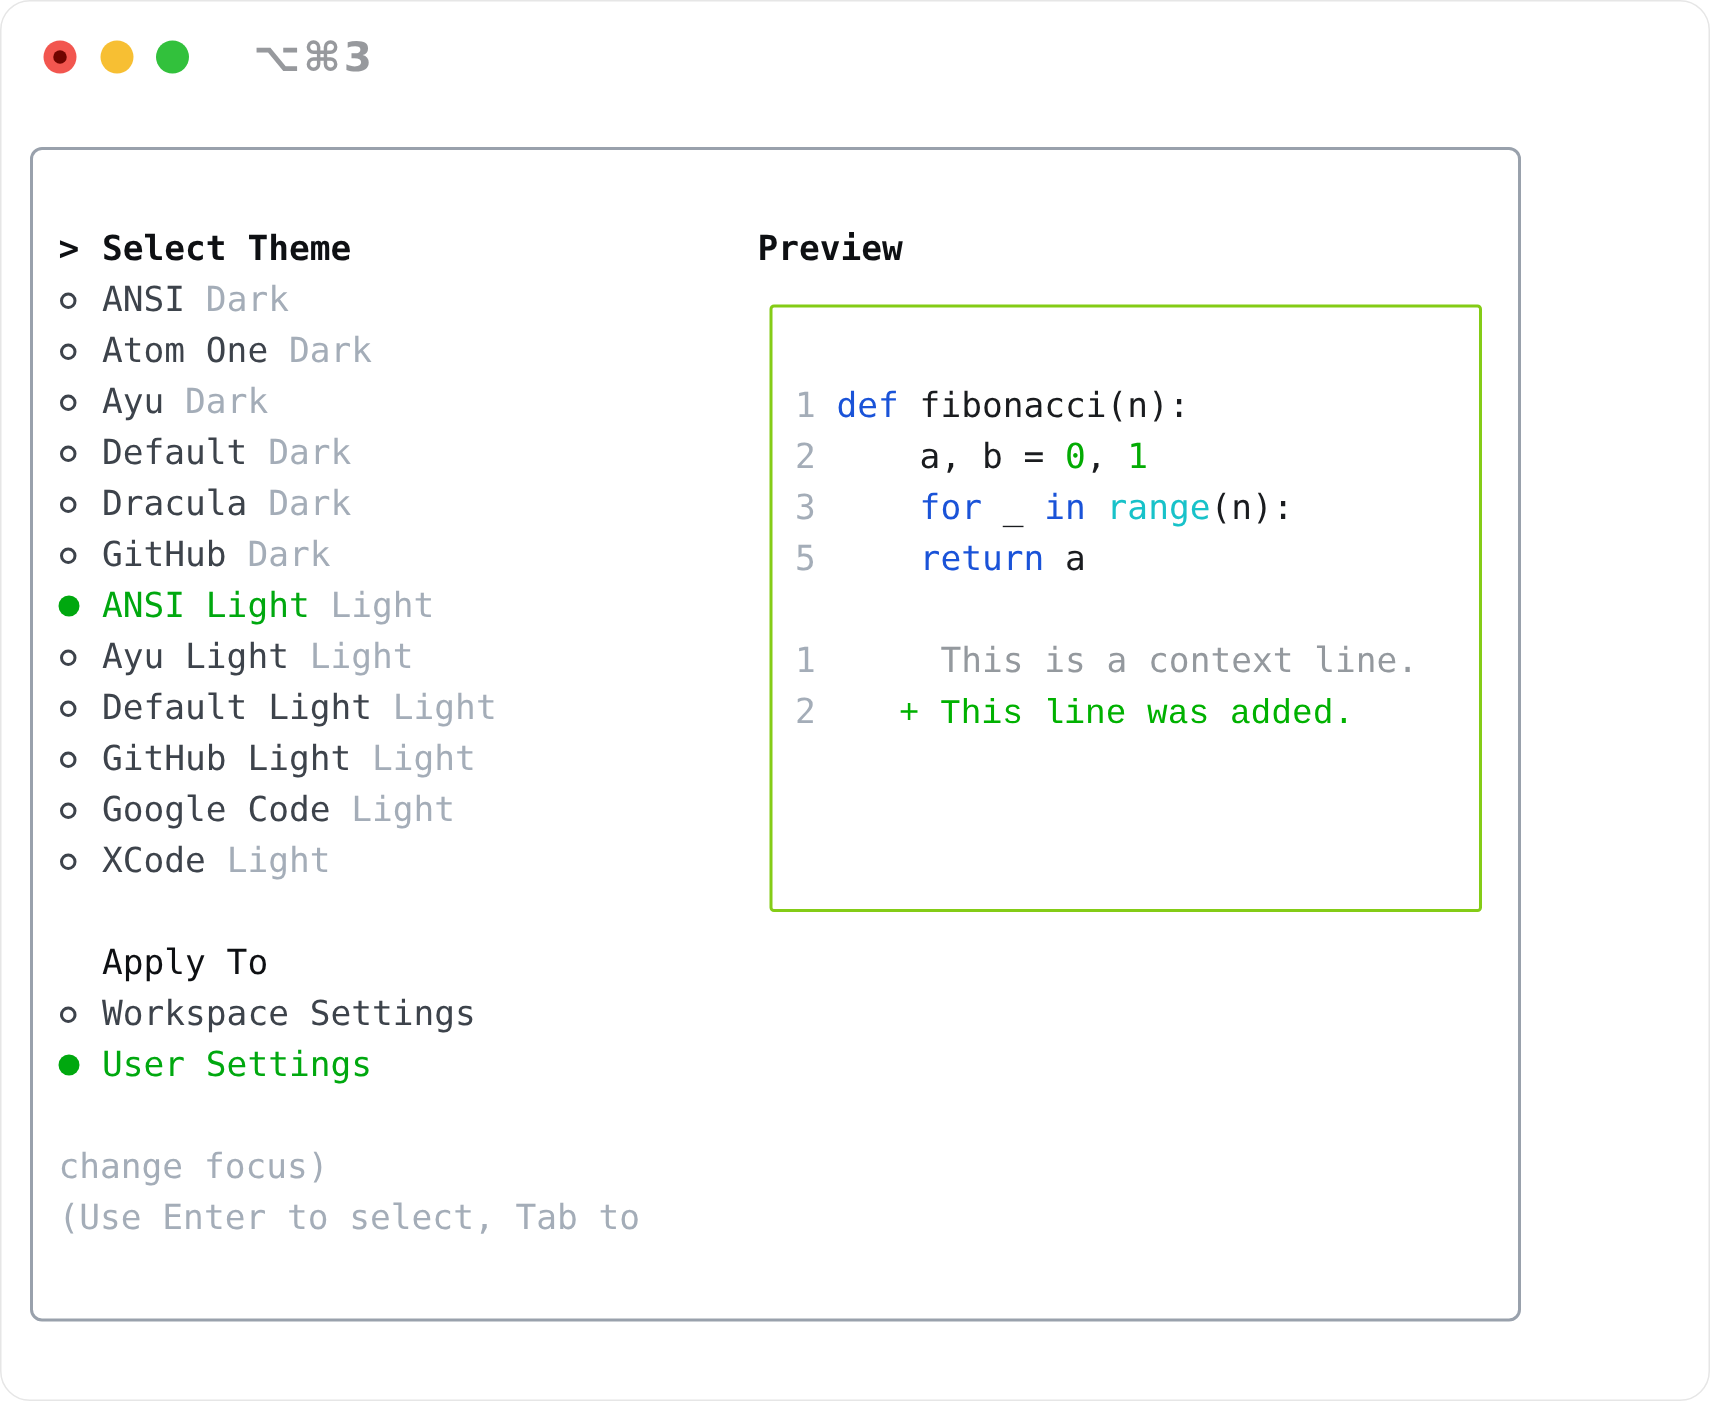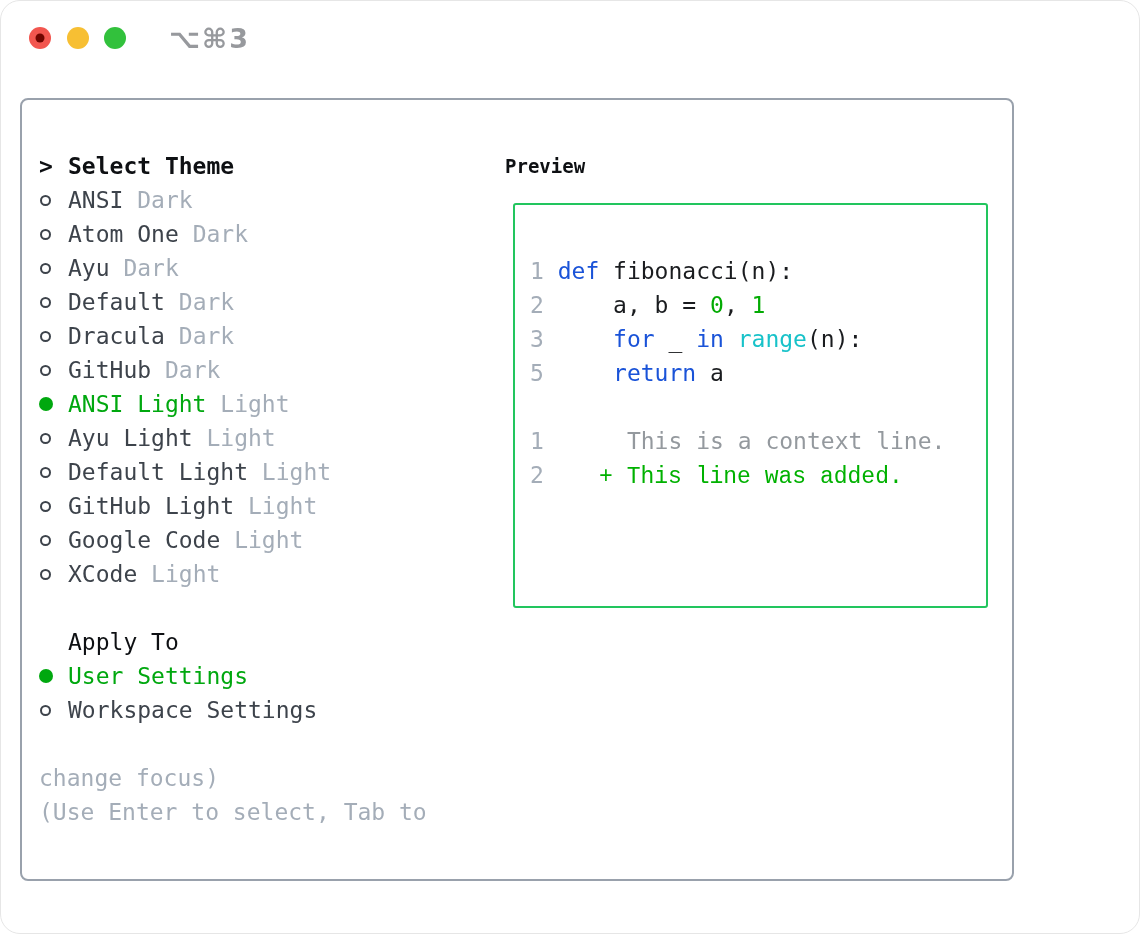--- a/index.html
+++ b/index.html
@@ -62,26 +62,26 @@
   .hdr-prefix{font-weight:bold; color:var(--header); font-size:23px;}
   .hdrlbl{font-weight:bold; color:var(--header);}
   .applylbl{color:var(--header);}
   .lbl.sel-green{color:var(--selected_green);}
   .variant{color:var(--muted);}
   .helpline{color:var(--muted);}
   
   .preview-label{
     position:absolute; left:483px; top:49px; height:34px;
     display:flex; align-items:center;
-    font-size:19px; font-weight:bold; color:var(--header); white-space:pre;
+    font-size:23px; font-weight:bold; color:var(--header); white-space:pre;
   }
   .preview-box{
     position:absolute; left:491px; top:103px;
     width:475px; height:405px;
-    border:2px solid #22c55e; border-radius:3px;
+    border:2px solid #84cc16; border-radius:3px;
     box-sizing:border-box;
     padding:49px 0 0 15px; overflow:hidden;
   }
   .cl{height:34px; line-height:34px; white-space:pre; font-size:23px; color:var(--plain);}
   .ln{display:inline-block; width:2ch; color:var(--line_number);}
   .t-kw{color:var(--keyword);}
   .t-nm{color:var(--number);}
   .t-bi{color:var(--builtin);text-align:center;}
   .t-pl{color:var(--plain);}
   .d-context{color:var(--context);}
@@ -128,22 +128,22 @@
         </div>
 
       <div class="row"></div>
 
       <div class="row">
         <span class="bullet"></span>
         <span class="lbl applylbl">Apply To</span>
       </div>
 
       <div id="apply-list">
+          <div class="row"><span class="bullet"><span class="circ"></span></span><span class="lbl">Workspace Settings</span></div>
           <div class="row"><span class="bullet"><span class="circ sel"></span></span><span class="lbl sel-green">User Settings</span></div>
-          <div class="row"><span class="bullet"><span class="circ"></span></span><span class="lbl">Workspace Settings</span></div>
         </div>
 
       <div class="row"></div>
 
       <div>
         <div class="row helpline">change focus)</div>
         <div class="row helpline">(Use Enter to select, Tab to</div>
       </div>
     </div>
 

